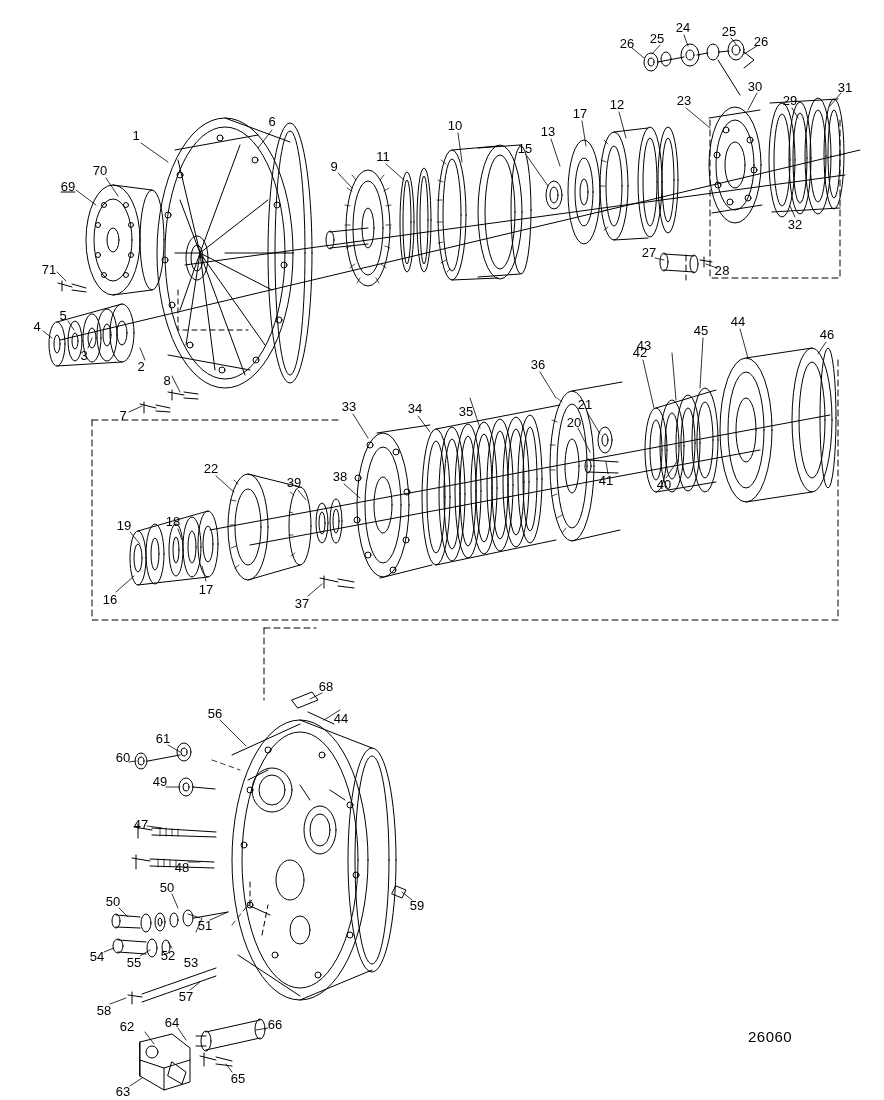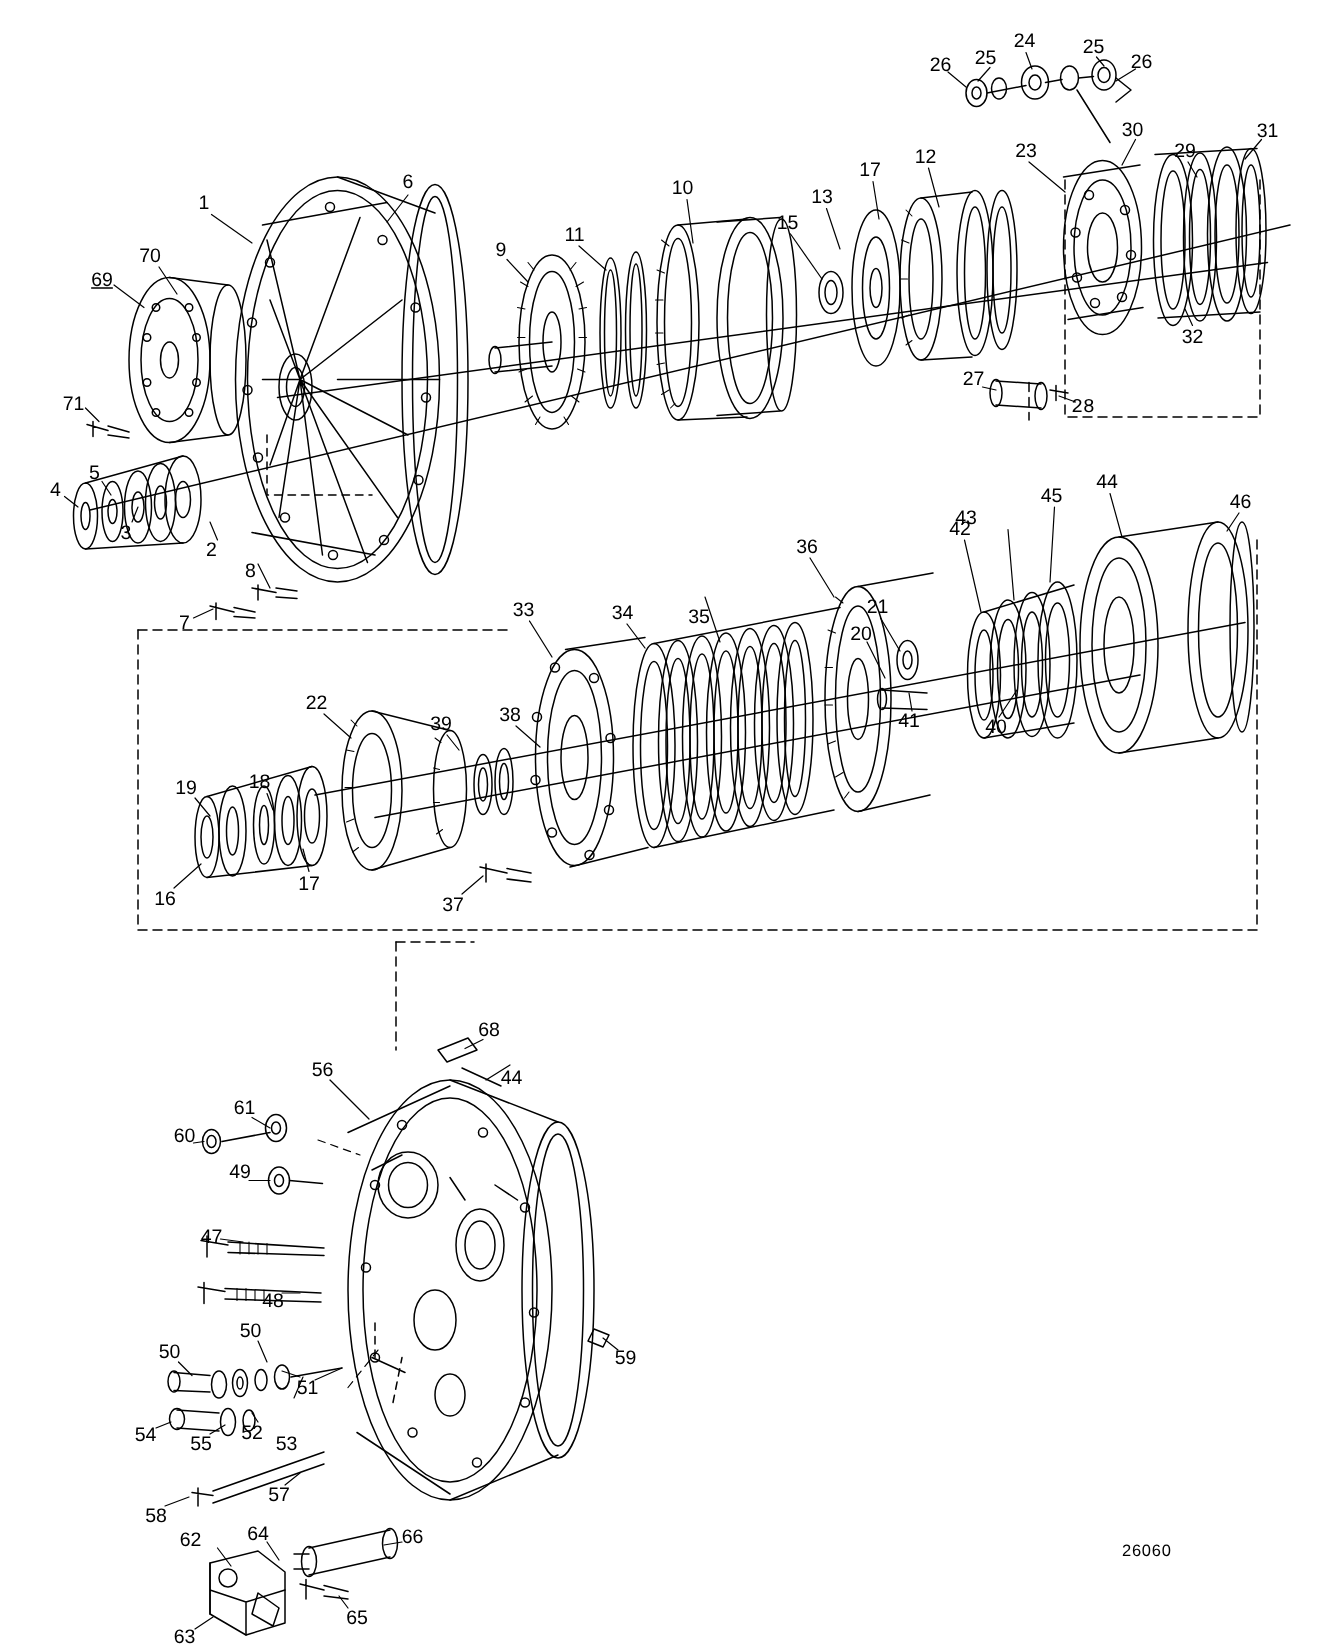--- a/index.html
+++ b/index.html
@@ -29,21 +29,21 @@
     font-family: "Liberation Sans", sans-serif;
     font-size: 13px;
     color: #000000;
     line-height: 13px;
     white-space: nowrap;
     transform: translate(-50%, -50%);
   }
   .drawing-no {
     position: absolute;
     font-family: "Liberation Sans", sans-serif;
-    font-size: 11px;
+    font-size: 15px;
     color: #000000;
     letter-spacing: 0.5px;
     white-space: nowrap;
   }
 </style>
 </head>
 <body>
 
 <div id="page">
 

